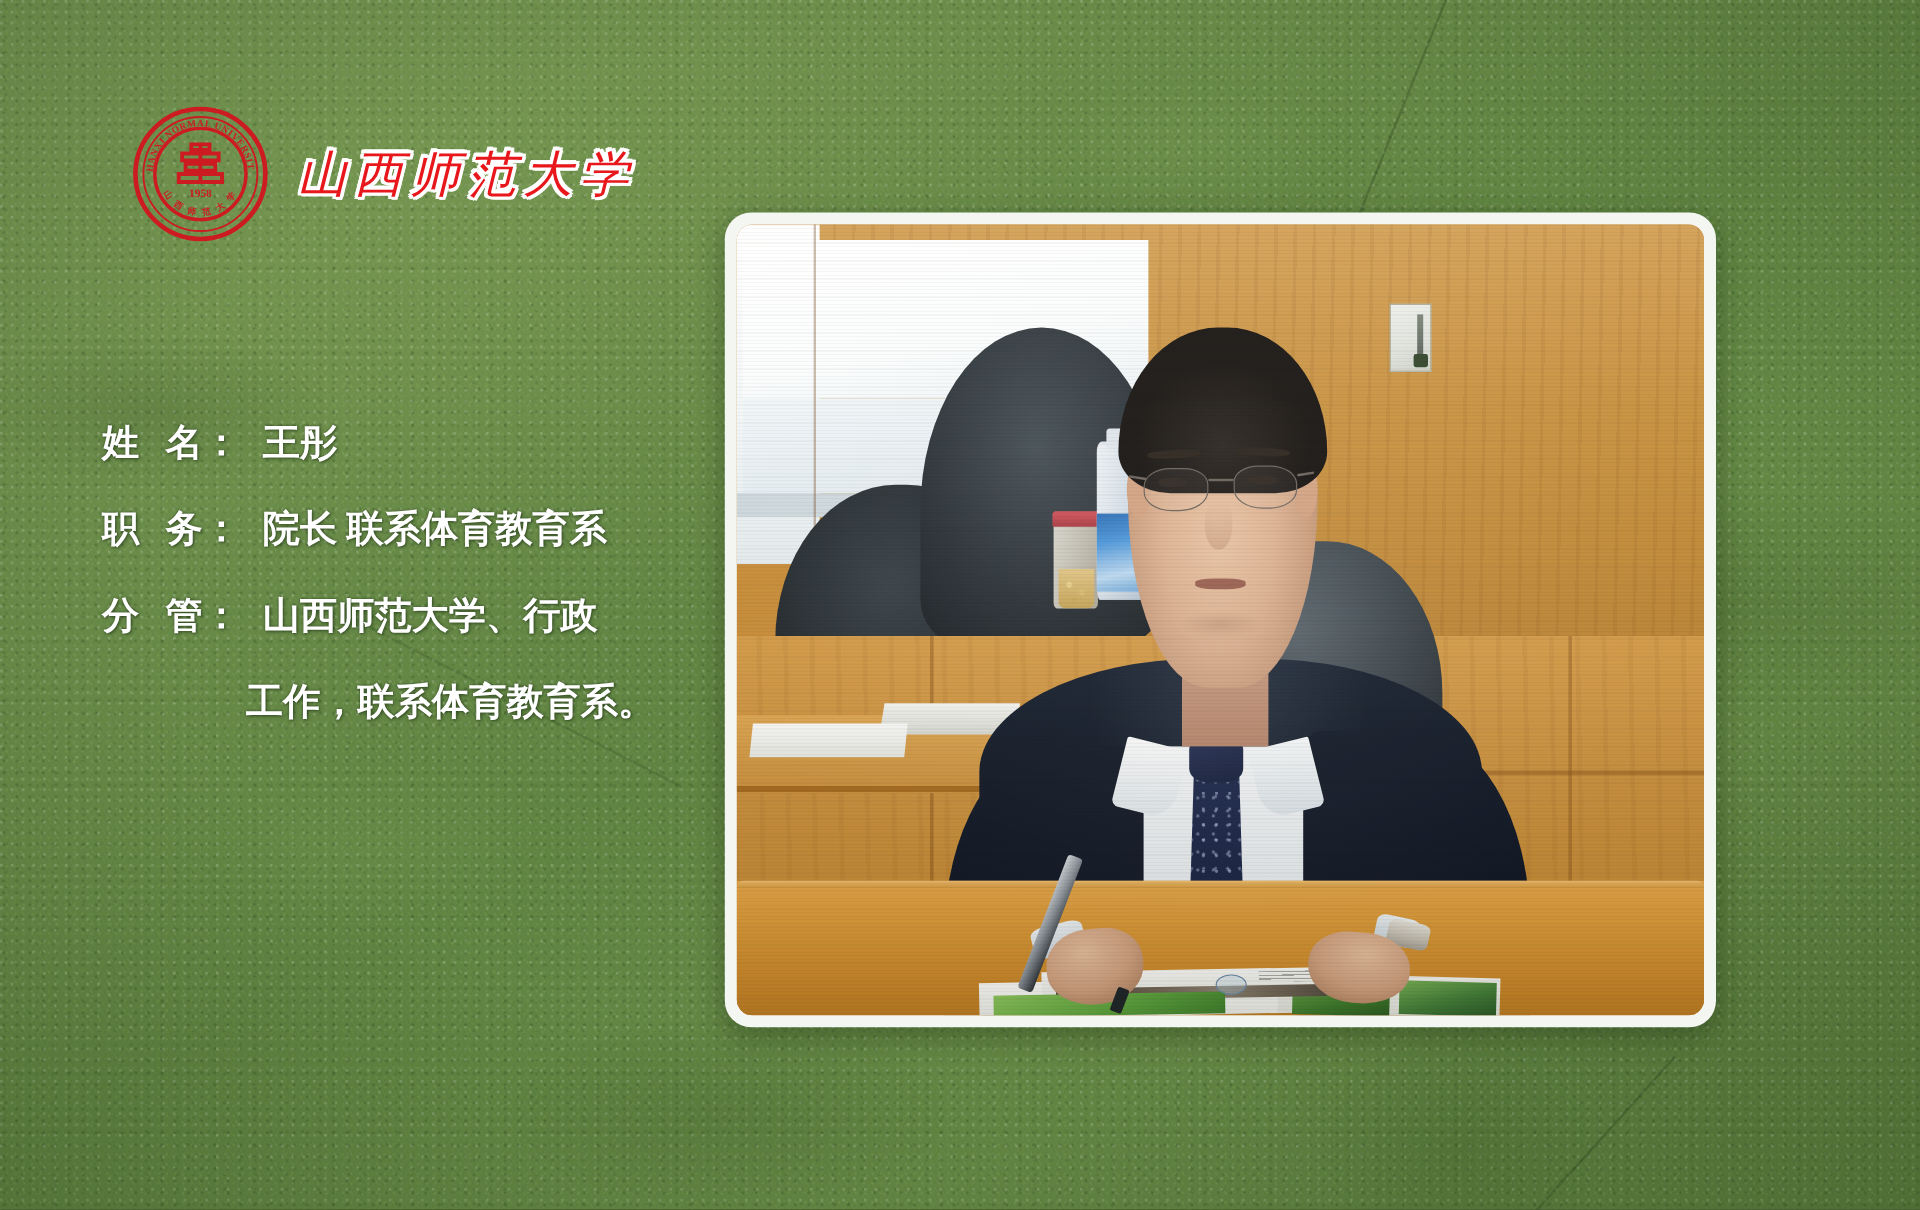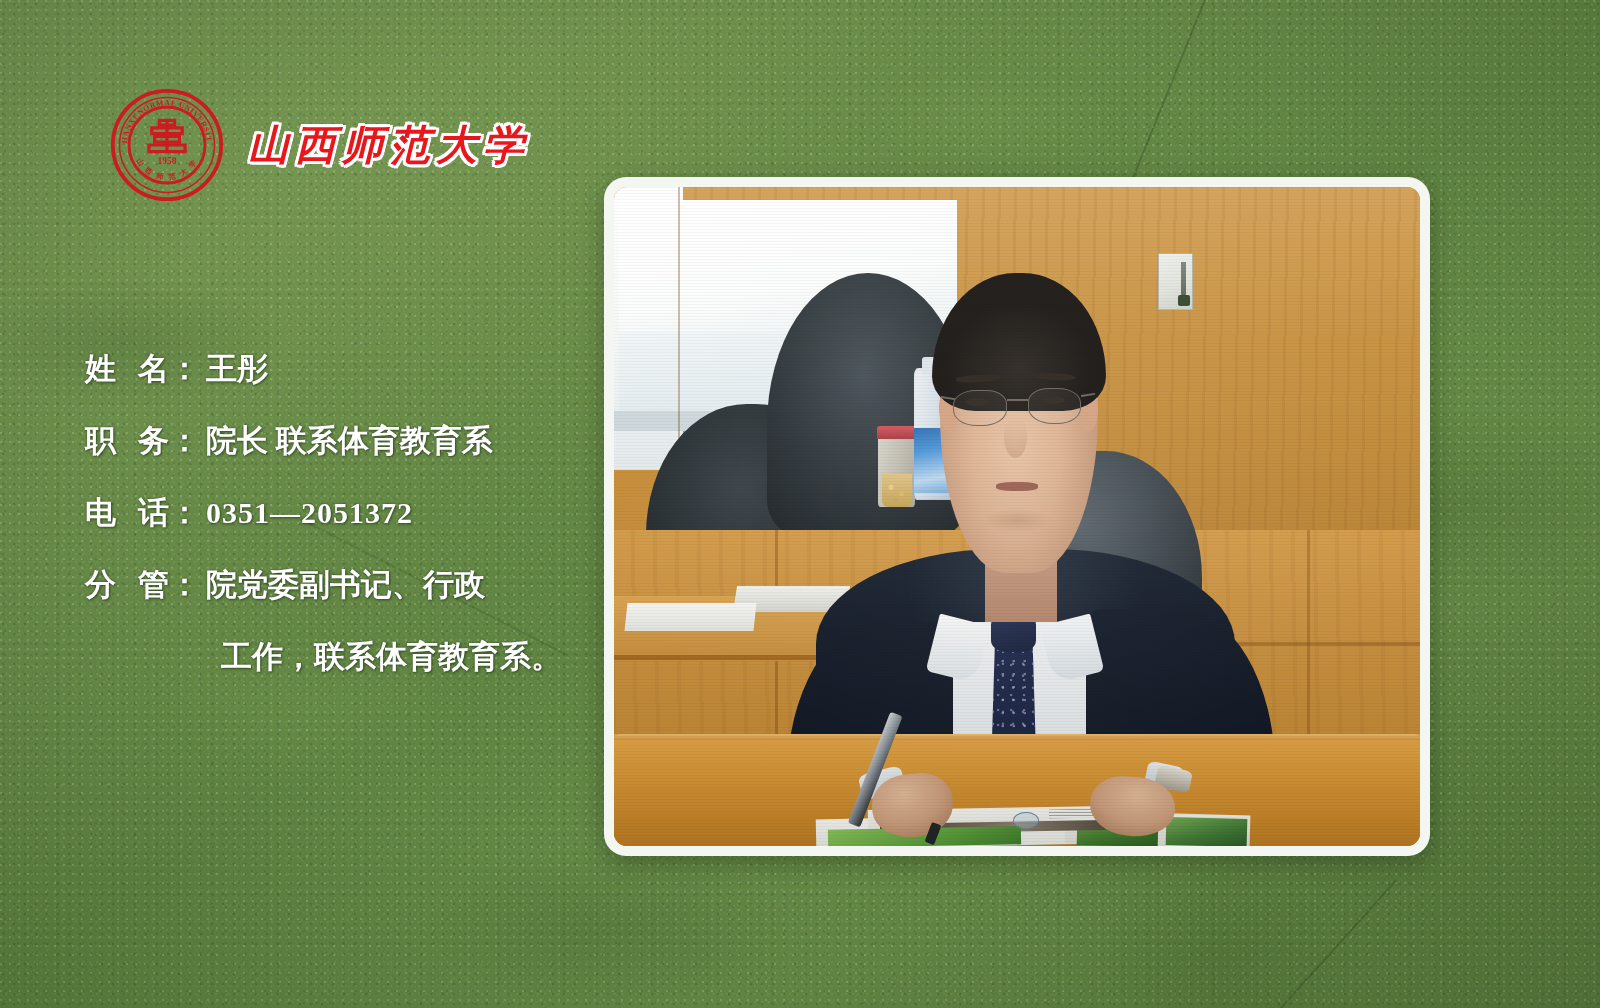--- a/index.html
+++ b/index.html
@@ -89,21 +89,21 @@
   }
   .seal svg { display: block; width: 114px; height: 114px; }
 
   .school-name {
     display: flex;
     flex-direction: column;
     gap: 4px;
   }
   .school-line {
     font-family: "Liberation Serif", "DejaVu Serif", serif;
-    font-weight: bold;
+    font-weight: normal;
     font-style: italic;
     color: #e8171c;
     letter-spacing: 6px;
     line-height: 1.04;
     white-space: nowrap;
     text-shadow:
       -2px -2px 0 #ffffff,  2px -2px 0 #ffffff,
       -2px  2px 0 #ffffff,  2px  2px 0 #ffffff,
       -3px  0   0 #ffffff,  3px  0   0 #ffffff,
        0   -3px 0 #ffffff,  0    3px 0 #ffffff,
@@ -131,28 +131,28 @@
   .info-label {
     font-size: 31px;
     font-weight: bold;
     letter-spacing: 0px;
     flex: 0 0 auto;
   }
   .info-label .lbl-gap { display: inline-block; width: 22px; }
   .info-value {
     font-size: 31px;
     font-weight: bold;
-    margin-left: 6px;
+    margin-left: 19px;
   }
   .info-value.numeric {
     font-size: 30px;
     letter-spacing: 1px;
   }
   .info-row.continuation { padding-left: 120px; }
-  .info-row.continuation .info-value { margin-left: 16px; }
+  .info-row.continuation .info-value { margin-left: 0; }
 
   
   .photo-frame {
     position: absolute;
     left: 604px;
     top: 177px;
     width: 826px;
     height: 679px;
     background: #f4f6f2;
     border-radius: 22px;
@@ -586,28 +586,24 @@
     <div class="info-row">
       <span class="info-label"><span>姓</span><span class="lbl-gap"></span><span>名：</span></span>
       <span class="info-value">王彤</span>
     </div>
 
     <div class="info-row">
       <span class="info-label"><span>职</span><span class="lbl-gap"></span><span>务：</span></span>
       <span class="info-value">院长  联系体育教育系</span>
     </div>
 
-    <div class="info-row">
-      <span class="info-label"><span>电</span><span class="lbl-gap"></span><span>话：</span></span>
-      <span class="info-value numeric">0351—2051372</span>
-    </div>
 
     <div class="info-row">
       <span class="info-label"><span>分</span><span class="lbl-gap"></span><span>管：</span></span>
-      <span class="info-value">院党委副书记、行政</span>
+      <span class="info-value">山西师范大学、行政</span>
     </div>
 
     <div class="info-row continuation">
       <span class="info-value">工作，联系体育教育系。</span>
     </div>
   </div>
 
   <div class="photo-frame">
     <div class="photo">
 

